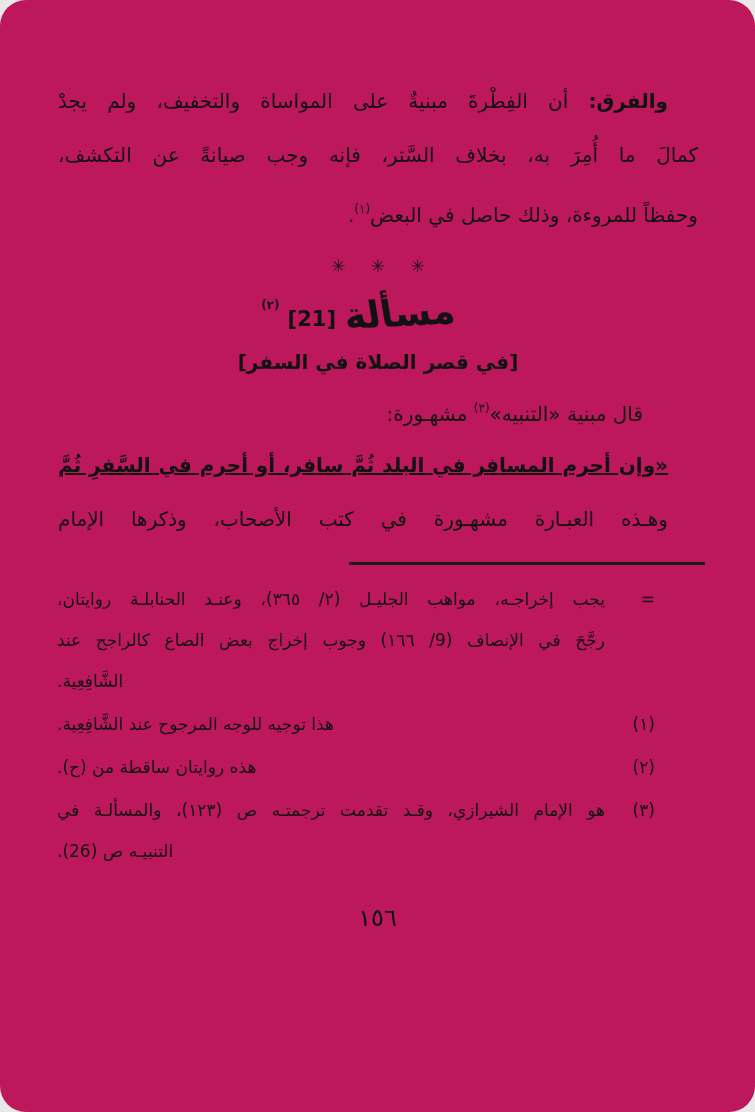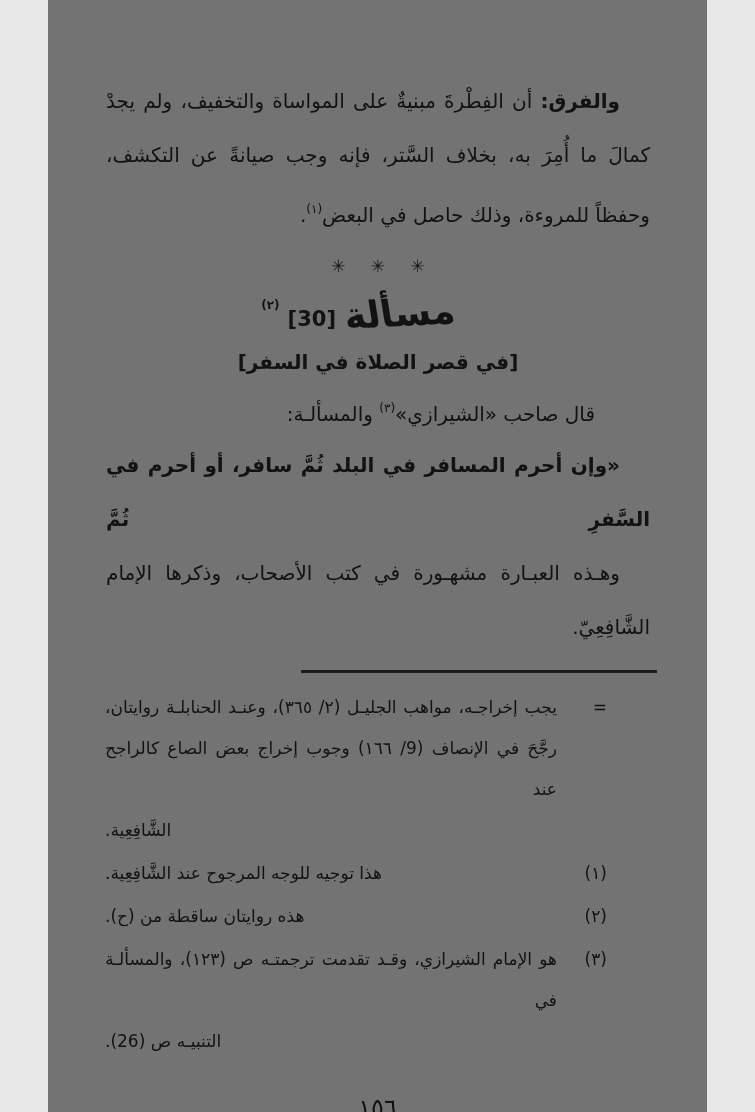--- a/index.html
+++ b/index.html
@@ -1,21 +1,22 @@
 <!DOCTYPE html>
 <html lang="ar" dir="rtl"><head>
 <meta charset="utf-8">
 <style>
   html,body { margin:0; padding:0; background:#e8e8e8; }
   .page {
-    width:659px; height:1112px; margin:0 auto;
-    background:#737373; color:#121212;
+    width:755px; height:1112px; margin:0 auto;
+    background:#be185d; color:#121212;
     font-family:"DejaVu Sans", sans-serif;
     direction:rtl; position:relative; overflow:hidden;
     box-sizing:border-box;
+    border-radius:26px;
   }
   .content { padding:74px 57px 0 58px; }
 
   
   .bline { font-size:20px; line-height:54px; white-space:normal; }
   .just  { text-align:justify; text-align-last:justify; }
   .endline { text-align:right; }
   .indent { text-indent:30px; }
   .lead { font-weight:bold; }
   .fnref { font-size:12px; vertical-align:9px; font-weight:normal; }
@@ -26,21 +27,21 @@
   
   .masala-row { display:flex; justify-content:center; align-items:center; gap:8px; margin:8px 40px 0 0; height:58px; }
   .masala-word { font-size:37px; font-weight:bold; transform:rotate(-3deg) skewX(6deg); letter-spacing:1px; }
   .masala-num  { font-size:21px; font-weight:bold; position:relative; top:6px; }
   .masala-ref  { font-size:12px; position:relative; top:-8px; font-weight:bold; }
 
   .section-title { text-align:center; font-size:20px; font-weight:bold; margin:8px 0 10px; }
 
   .qal { font-size:20px; line-height:48px; padding-right:55px; margin-top:6px; }
 
-  .quote .bline { font-weight:bold; }
+  .quote .bline { font-weight:bold;text-decoration:underline; }
 
   
   .fnsep { width:356px; border:0; border-top:3px solid #1c1c1c; margin:16px 50px 14px auto; }
 
   
   .footnotes { margin:0 100px 0 57px; font-size:17px; }
   .fn { display:flex; gap:12px; line-height:41px; margin-top:2px; }
   .fn-marker { flex:0 0 38px; text-align:right; }
   .fn-text { flex:1; min-width:0; }
   .fl-just { text-align:justify; text-align-last:justify; }
@@ -58,35 +59,34 @@
     <div>
       <div class="bline just indent"><span class="lead">والفرق:</span><span> أن الفِطْرةَ مبنيةٌ على المواساة والتخفيف، ولم يجدْ</span></div>
       <div class="bline just">كمالَ ما أُمِرَ به، بخلاف السَّتر، فإنه وجب صيانةً عن التكشف،</div>
       <div class="bline endline"><span>وحفظاً للمروءة، وذلك حاصل في البعض</span><span class="fnref">(١)</span><span>.</span></div>
     </div>
 
     <div class="stars">✳ ✳ ✳</div>
 
     <div class="masala-row">
       <span class="masala-word">مسألة</span>
-      <span class="masala-num">[30]</span>
+      <span class="masala-num">[21]</span>
       <span class="masala-ref">(٢)</span>
     </div>
 
     <div class="section-title">[في قصر الصلاة في السفر]</div>
 
-    <div class="qal"><span>قال صاحب «الشيرازي»</span><span class="fnref">(٣)</span><span> والمسألـة:</span></div>
+    <div class="qal"><span>قال مبنية «التنبيه»</span><span class="fnref">(٣)</span><span> مشهـورة:</span></div>
 
     <div class="quote">
       <div class="bline just indent">«وإن أحرم المسافر في البلد ثُمَّ سافر، أو أحرم في السَّفرِ ثُمَّ</div>
     </div>
 
     <div>
       <div class="bline just indent">وهـذه العبـارة مشهـورة في كتب الأصحاب، وذكرها الإمام</div>
-      <div class="bline endline">الشَّافِعِيّ.</div>
     </div>
 
   </div>
 
   <hr class="fnsep">
 
   <div class="footnotes">
 
     <div class="fn">
       <div class="fn-marker">=</div>

